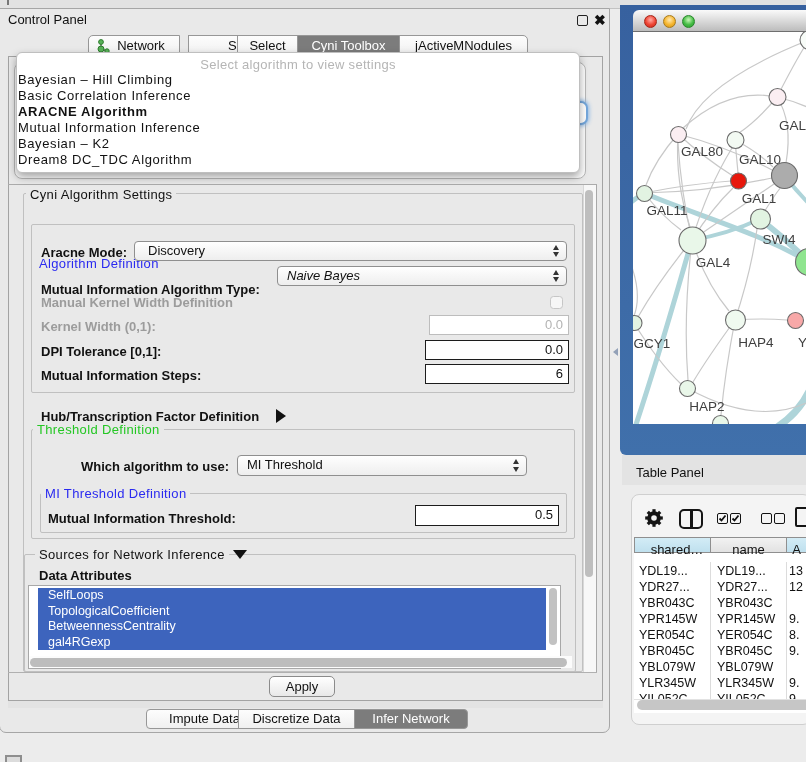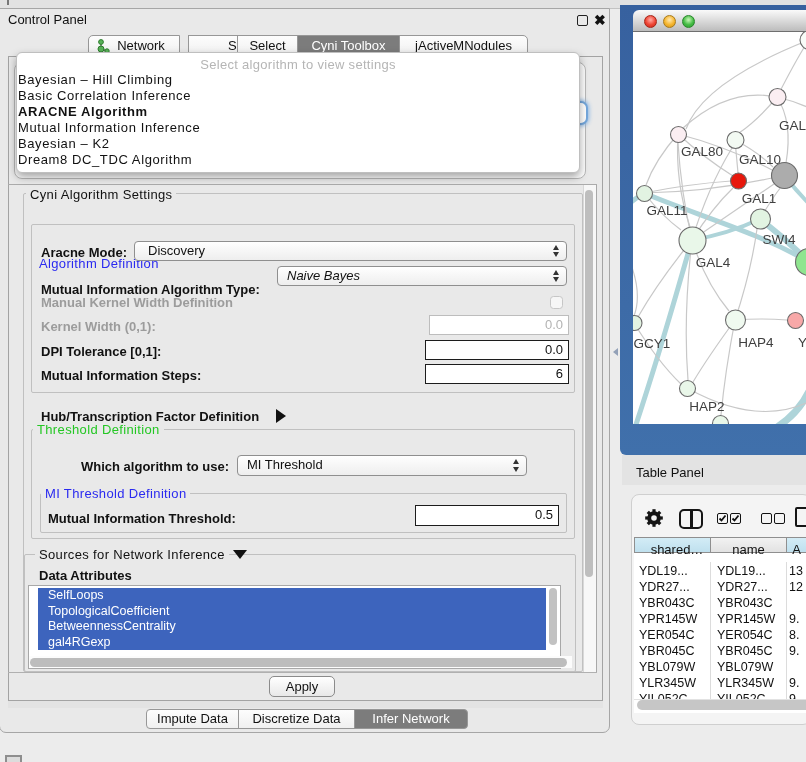--- a/index.html
+++ b/index.html
@@ -95,21 +95,21 @@
 <div class="abs" style="left:28px;top:585px;width:533px;height:84px;background:#fff;border:1px solid #a8a8a8;box-sizing:border-box;"></div>
 <div class="abs" style="left:38px;top:588px;width:508px;height:62px;background:#3d64bd;color:#fff;font-size:12.5px;line-height:15.5px;padding-left:10px;box-sizing:border-box;">SelfLoops<br>TopologicalCoefficient<br>BetweennessCentrality<br>gal4RGexp</div>
 <div class="abs" style="left:549px;top:588px;width:8px;height:57px;background:#c2c2c2;border-radius:4px;"></div>
 <div class="abs" style="left:29px;top:656px;width:543px;height:12px;background:#fcfcfc;"></div>
 <div class="abs" style="left:30px;top:658px;width:537px;height:9px;background:#bdbdbd;border-radius:4.5px;"></div>
 
 <div class="abs" style="left:8px;top:672px;width:589px;height:1px;background:#b0b0b0;"></div>
 <div class="abs" style="left:269px;top:676px;width:66px;height:21px;border:1px solid #8b8b8b;border-radius:5px;background:linear-gradient(#ffffff,#e8e8e8);box-sizing:border-box;text-align:center;line-height:19px;">Apply</div>
 
 <div class="abs" style="left:8px;top:701px;width:595px;height:7px;background:#e3e3e3;"></div>
-<div class="btab" style="left:146px;width:93px;border-radius:4px 0 0 4px;">Impute Data</div>
+<div class="btab" style="left:146px;width:117px;border-radius:4px 0 0 4px;">Impute Data</div>
 <div class="btab" style="left:238px;width:117px;">Discretize Data</div>
 <div class="btab seltab" style="left:354px;width:114px;border-radius:0 4px 4px 0;">Infer Network</div>
 
 <div class="abs" style="left:5px;top:755px;width:17px;height:12px;background:#dcdcdc;border:2px solid #8e8e8e;box-sizing:border-box;"></div>
 
 <div class="abs" style="left:613px;top:348px;width:0;height:0;border-top:4px solid transparent;border-bottom:4px solid transparent;border-right:5px solid #93a1b8;"></div>
 
 <div class="abs" style="left:620px;top:5px;width:186px;height:450px;background:linear-gradient(#37619f,#4070ab);border-radius:0 0 0 6px;"></div>
 <div class="abs" style="left:633px;top:10px;width:173px;height:22px;background:linear-gradient(#fafafa,#bcbcbc);border-radius:6px 0 0 0;border-bottom:1px solid #6f6f6f;box-sizing:border-box;"></div>
 <div class="abs" style="left:644px;top:15px;width:11px;height:11px;border-radius:50%;background:radial-gradient(circle at 50% 35%,#ff9d95 8%,#ee4433 55%,#c42a1c);border:0.5px solid #a52417;"></div>

